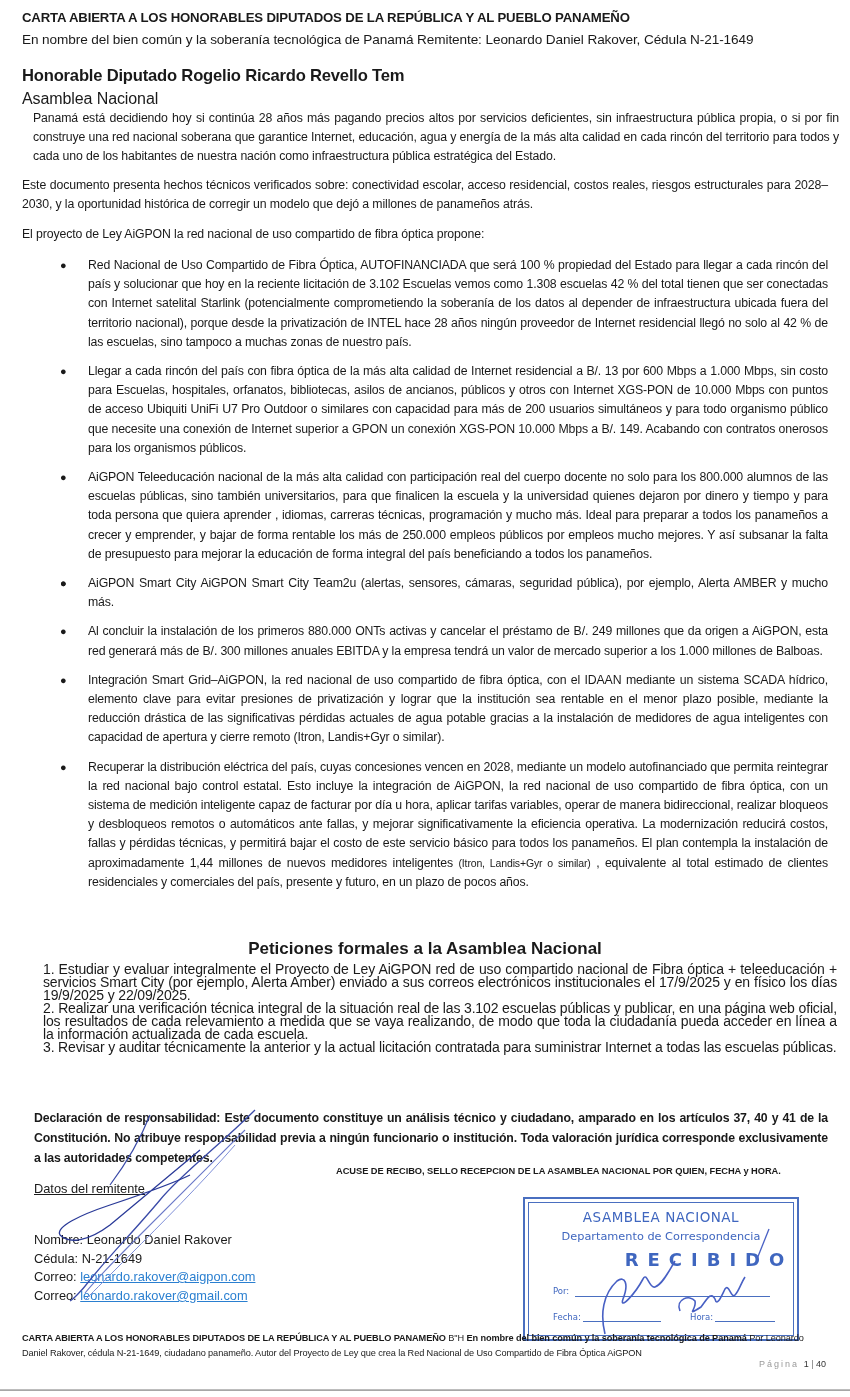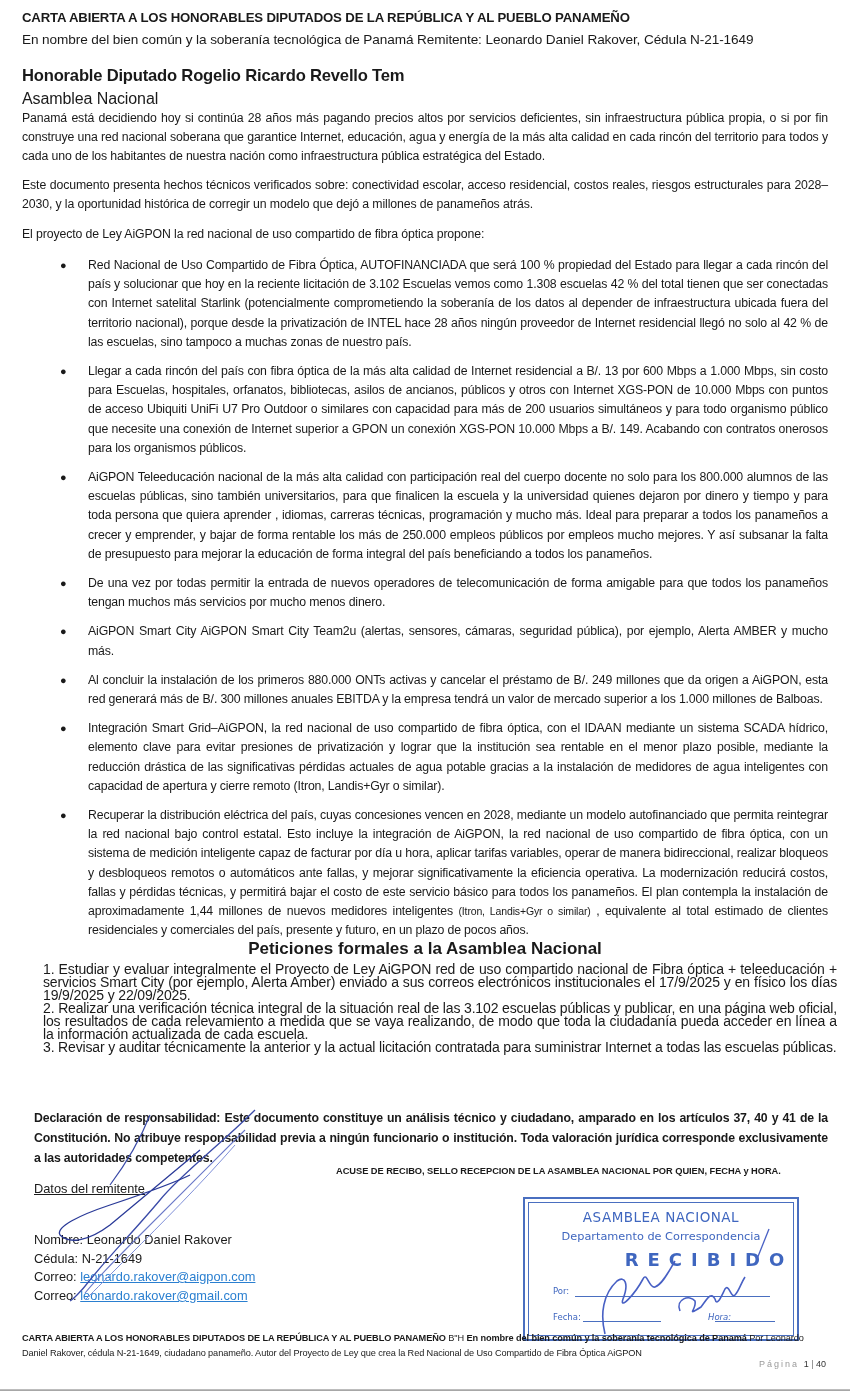--- a/index.html
+++ b/index.html
@@ -7,21 +7,21 @@
     width: 850px; height: 1397px; position: relative; overflow: hidden;
     font-family: "Liberation Sans", sans-serif; color: #1a1a1a;
   }
   .page { position: absolute; left: 0; top: 0; width: 850px; height: 1105px; border-radius: 15px; }
   .hdr-title { position: absolute; left: 22px; top: 10px; font-size: 13.2px; font-weight: bold; letter-spacing: -0.15px; }
   .hdr-sub { position: absolute; left: 22px; top: 32px; font-size: 13.6px; letter-spacing: -0.1px; }
   .recipient { position: absolute; left: 22px; top: 66px; font-size: 16.6px; font-weight: bold; letter-spacing: -0.2px; }
   .institution { position: absolute; left: 22px; top: 90px; font-size: 16px; letter-spacing: -0.1px; }
 
   .body-text { position: absolute; left: 22px; width: 806px; font-size: 12.3px; line-height: 19.2px; text-align: justify; letter-spacing: -0.12px; }
-  #p1 { top: 109px; }
+  #p1 { top: 109px; margin-left: 11px; }
   #p2 { top: 176px; }
   #p3 { top: 225px; }
 
   .bullets { position: absolute; left: 0; top: 256px; width: 850px; margin: 0; padding: 0; list-style: none; }
   .bullet { position: relative; padding-left: 88px; width: 740px; font-size: 12.3px; line-height: 19.2px; text-align: justify; letter-spacing: -0.15px; margin-bottom: 10px; }
   .bullet .dot { position: absolute; left: 60px; top: 0; font-size: 11px; }
   .bullet .small { font-size: 10.5px; }
 
   .petitions-heading { position: absolute; left: 0; top: 939px; width: 850px; text-align: center; font-size: 17px; font-weight: bold; }
   .petitions { position: absolute; left: 34px; top: 963px; width: 794px; font-size: 14px; line-height: 13px; text-align: justify; letter-spacing: -0.15px; margin-left: 9px; }
@@ -37,21 +37,21 @@
   .signature { position: absolute; left: 40px; top: 1105px; width: 220px; height: 200px; pointer-events: none; }
 
   .stamp { position: absolute; left: 523px; top: 1197px; width: 272px; height: 140px; border: 2px solid #4a6fc0; box-shadow: inset 0 0 0 3px #fff, inset 0 0 0 4px #4a6fc0; color: #3f66bf; font-family: "DejaVu Sans", sans-serif; }
   .stamp-title { position: absolute; left: 0; top: 10px; width: 100%; text-align: center; font-size: 13.5px; letter-spacing: 0.5px; }
   .stamp-dept { position: absolute; left: 0; top: 31px; width: 100%; text-align: center; font-size: 11.3px; }
   .stamp-received { position: absolute; left: 0; top: 50px; width: 100%; text-align: center; font-size: 18px; font-weight: bold; letter-spacing: 9px; padding-left: 48px; }
   .stamp-por { position: absolute; left: 28px; top: 87px; font-size: 8.5px; }
   .stamp-por-line { position: absolute; left: 50px; top: 97px; width: 195px; border-bottom: 1px solid #4a6fc0; }
   .stamp-fecha { position: absolute; left: 28px; top: 113px; font-size: 8.5px; }
   .stamp-fecha-line { position: absolute; left: 58px; top: 122px; width: 78px; border-bottom: 1px solid #4a6fc0; }
-  .stamp-hora { position: absolute; left: 183px; top: 113px; font-size: 8.5px; font-style: italic; }
+  .stamp-hora { position: absolute; left: 165px; top: 113px; font-size: 8.5px; }
   .stamp-hora-line { position: absolute; left: 190px; top: 122px; width: 60px; border-bottom: 1px solid #4a6fc0; }
   .stamp-sign { position: absolute; left: 0; top: 0; width: 272px; height: 140px; pointer-events: none; }
 
   .footer { position: absolute; left: 22px; top: 1331px; width: 806px; font-size: 9.2px; line-height: 15px; letter-spacing: -0.1px; }
   .footer b { font-weight: bold; }
   .page-num { position: absolute; right: 24px; top: 1359px; font-size: 9px; color: #9a9a9a; letter-spacing: 2px; }
   .page-num b { color: #333; font-weight: normal; letter-spacing: 0; }
   .page-num .sep { color: #777; letter-spacing: 0; }
   .bottom-rule { position: absolute; left: 0; top: 1389px; width: 850px; height: 2px; background: linear-gradient(#c8c8c8, #9c9c9c); }
 </style>
@@ -67,21 +67,21 @@
   <div class="institution">Asamblea Nacional</div>
 
   <div id="p1" class="body-text">Panamá está decidiendo hoy si continúa 28 años más pagando precios altos por servicios deficientes, sin infraestructura pública propia, o si por fin construye una red nacional soberana que garantice Internet, educación, agua y energía de la más alta calidad en cada rincón del territorio para todos y cada uno de los habitantes de nuestra nación como infraestructura pública estratégica del Estado.</div>
   <div id="p2" class="body-text">Este documento presenta hechos técnicos verificados sobre: conectividad escolar, acceso residencial, costos reales, riesgos estructurales para 2028–2030, y la oportunidad histórica de corregir un modelo que dejó a millones de panameños atrás.</div>
   <div id="p3" class="body-text">El proyecto de Ley AiGPON la red nacional de uso compartido de fibra óptica propone:</div>
 
   <ul class="bullets">
     <li class="bullet"><span class="dot">●</span><span>Red Nacional de Uso Compartido de Fibra Óptica, AUTOFINANCIADA que será 100 % propiedad del Estado para llegar a cada rincón del país y solucionar que  hoy en la reciente licitación de 3.102 Escuelas vemos como 1.308 escuelas 42 % del total tienen que ser conectadas con Internet satelital Starlink (potencialmente comprometiendo la soberanía de los datos al depender de infraestructura ubicada fuera del territorio nacional), porque desde la privatización de INTEL hace 28 años ningún proveedor de Internet residencial llegó no solo al 42 % de las escuelas, sino tampoco a muchas zonas de nuestro país.</span></li>
     <li class="bullet"><span class="dot">●</span><span>Llegar a cada rincón del país con fibra óptica de la más alta calidad de Internet residencial a B/. 13 por  600 Mbps a 1.000 Mbps, sin costo para Escuelas, hospitales, orfanatos, bibliotecas, asilos de ancianos, públicos y otros con Internet XGS-PON de 10.000 Mbps con puntos de acceso Ubiquiti UniFi U7 Pro Outdoor o similares con capacidad para más de 200 usuarios simultáneos y para todo organismo público que necesite una conexión de Internet superior a GPON un conexión  XGS-PON 10.000 Mbps a B/. 149. Acabando con contratos onerosos para los organismos públicos.</span></li>
     <li class="bullet"><span class="dot">●</span><span>AiGPON Teleeducación nacional de la más alta calidad con participación real del cuerpo docente no solo para los 800.000 alumnos de las escuelas públicas, sino también universitarios, para que finalicen la escuela y la universidad quienes dejaron por dinero y tiempo y para toda persona que quiera aprender , idiomas, carreras técnicas, programación y mucho más. Ideal para preparar a todos los panameños a crecer y emprender, y  bajar de forma rentable los más de 250.000 empleos públicos por empleos mucho mejores. Y así subsanar la falta de presupuesto para mejorar la educación de forma integral del país beneficiando a todos los panameños.</span></li>
-    <li class="bullet"><span class="dot">●</span><span>De una vez por todas permitir la entrada de nuevos operadores de telecomunicación de forma amigable para que todos los panameños tengan muchos más servicios por mucho menos dinero.</span></li>
+    <li class="bullet"><span class="dot">●</span></li>
     <li class="bullet"><span class="dot">●</span><span>AiGPON Smart City AiGPON Smart City  Team2u (alertas, sensores, cámaras, seguridad pública), por ejemplo, Alerta AMBER y mucho más.</span></li>
     <li class="bullet"><span class="dot">●</span><span>Al concluir la instalación de los primeros 880.000 ONTs activas y cancelar el préstamo de B/. 249 millones que da origen a AiGPON, esta red generará más de B/. 300 millones anuales EBITDA y la empresa tendrá un valor de mercado superior a los 1.000 millones de Balboas.</span></li>
     <li class="bullet"><span class="dot">●</span><span>Integración Smart Grid–AiGPON, la red nacional de uso compartido de fibra óptica, con el IDAAN mediante un sistema SCADA hídrico, elemento clave para evitar presiones de privatización y lograr que la institución sea rentable en el menor plazo posible, mediante la reducción drástica de las significativas pérdidas actuales de agua potable gracias a la instalación de medidores de agua inteligentes con capacidad de apertura y cierre remoto (Itron, Landis+Gyr o similar).</span></li>
     <li class="bullet"><span class="dot">●</span><span>Recuperar la distribución eléctrica del país, cuyas concesiones vencen en 2028, mediante un modelo autofinanciado que permita reintegrar la red nacional bajo control estatal. Esto incluye la integración de AiGPON, la red nacional de uso compartido de fibra óptica, con un sistema de medición inteligente capaz de facturar por día u hora, aplicar tarifas variables, operar de manera bidireccional, realizar bloqueos y desbloqueos remotos o automáticos ante fallas, y mejorar significativamente la eficiencia operativa. La modernización reducirá costos, fallas y pérdidas técnicas, y permitirá bajar el costo de este servicio básico para todos los panameños. El plan contempla la instalación de aproximadamente 1,44 millones de nuevos medidores inteligentes</span> <span class="small">(Itron, Landis+Gyr o similar)</span><span> , equivalente al total estimado de clientes residenciales y comerciales del país, presente y futuro, en un plazo de pocos años.</span></li>
   </ul>
 
   <div class="petitions-heading">Peticiones formales a la Asamblea Nacional</div>
   <div class="petitions">
     <p>1. Estudiar y evaluar integralmente el Proyecto de Ley AiGPON red de uso compartido nacional de Fibra óptica + teleeducación + servicios Smart City (por ejemplo, Alerta Amber) enviado a sus correos electrónicos institucionales el 17/9/2025 y en físico los días 19/9/2025 y 22/09/2025.</p>
     <p>2. Realizar una verificación técnica integral de la situación real de las 3.102 escuelas públicas y publicar, en una página web oficial, los resultados de cada relevamiento a medida que se vaya realizando, de modo que toda la ciudadanía pueda acceder en línea a la información actualizada de cada escuela.</p>

